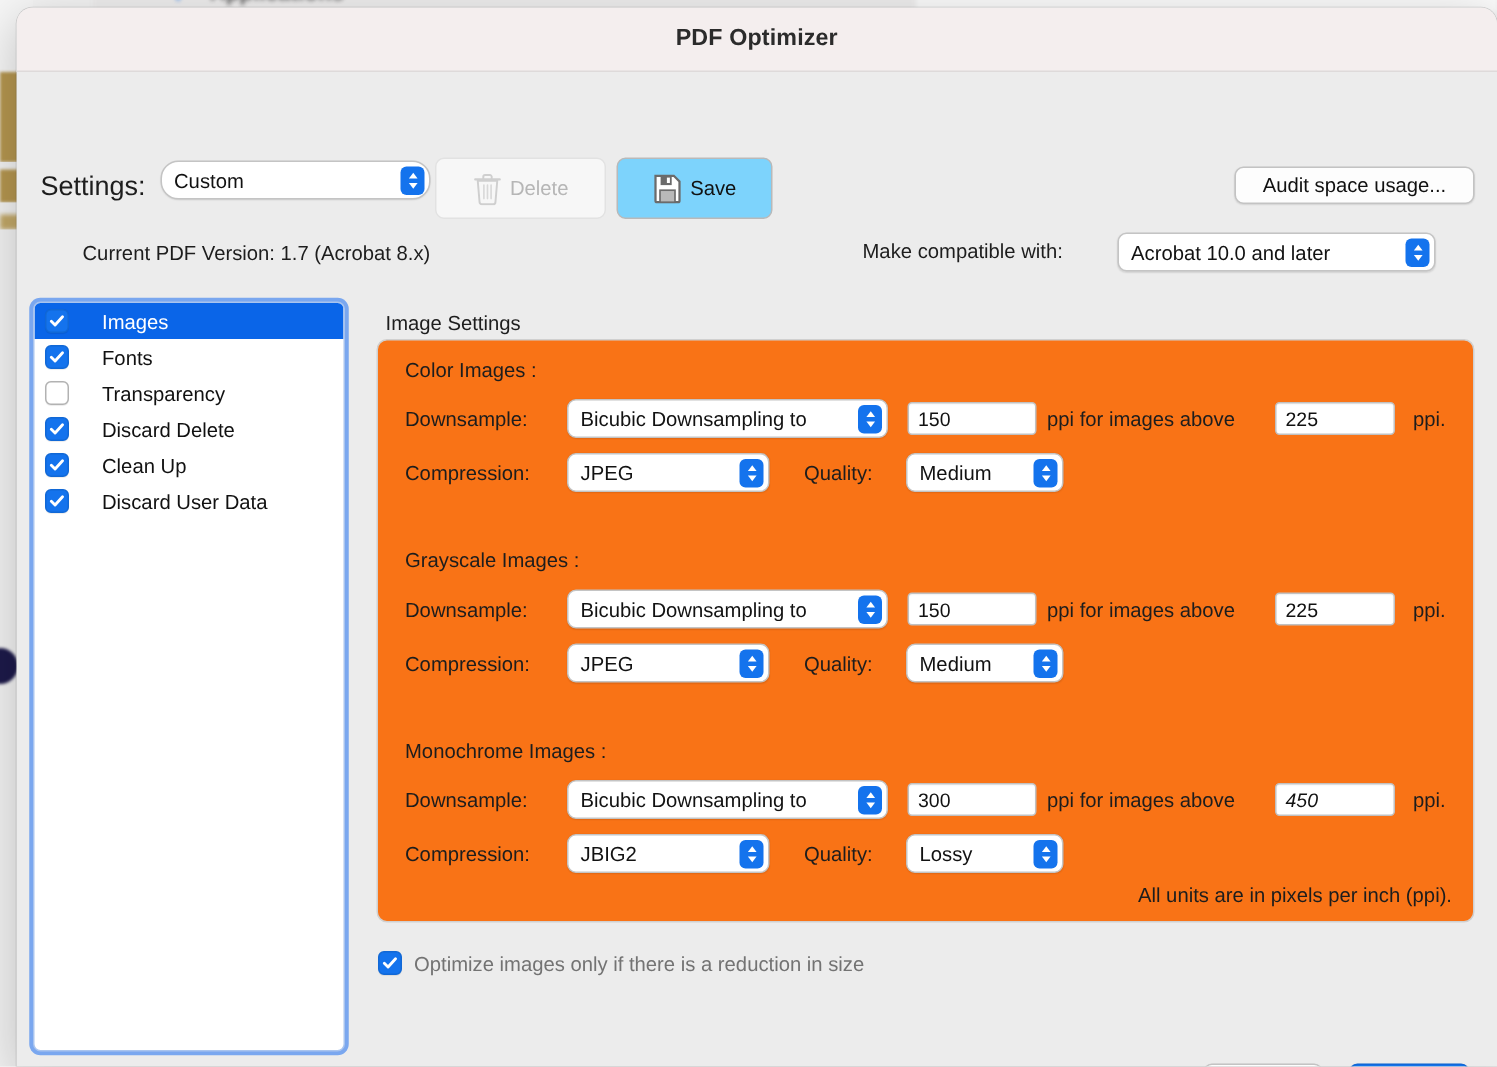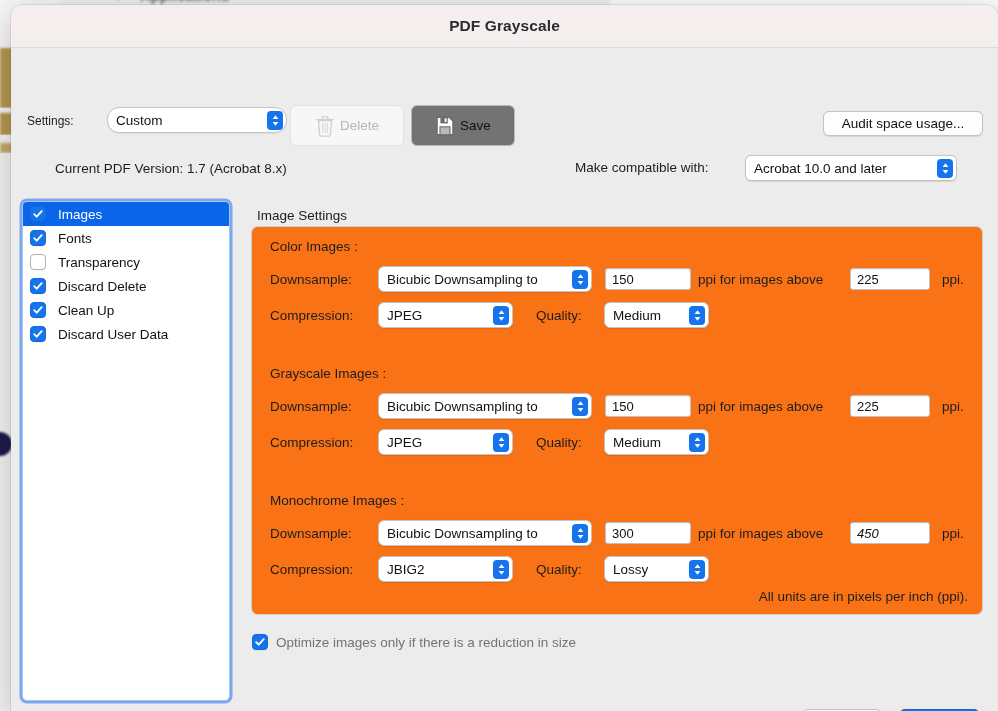--- a/index.html
+++ b/index.html
@@ -112,21 +112,21 @@
   #title-text {
     font-size: 15.5px; font-weight: 700; color: #2b2b2b;
     letter-spacing: .1px;
   }
 
   #body-area { position: relative; height: 663px; }
 
   
   .settings-label {
     position: absolute; left: 16px; top: 66px;
-    font-size: 12px; color: #1d1d1d;
+    font-size: 18px; color: #1d1d1d;
   }
   
   .popup {
     position: absolute;
     background: #ffffff;
     border: .5px solid #c4c4c4;
     border-radius: 6px;
     box-shadow: 0 .5px 1px rgba(0,0,0,.10);
     display: flex; align-items: center;
     font-size: 13.5px; color: #121212;
@@ -165,21 +165,21 @@
   #delete-btn {
     left: 279px; top: 57px; width: 114px; height: 41px;
     border: .5px solid #e2e2e2;
     color: #b6b6b6;
     background: #f7f7f7;
   }
   #save-btn {
     left: 400px; top: 57px; width: 104px; height: 41px;
     border: .5px solid #b9b9b9;
     color: #111111;
-    background: #737373;
+    background: #7dd3fc;
   }
   .icon-svg { display: block; flex: 0 0 auto; }
 
   #audit-btn {
     position: absolute;
     left: 812px; top: 63px; width: 160px; height: 25px;
     background: #fdfdfd;
     border: .5px solid #c3c3c3;
     border-radius: 6px;
     box-shadow: 0 .5px 1px rgba(0,0,0,.10);
@@ -210,21 +210,21 @@
     overflow: hidden;
   }
   .srow {
     height: 24px;
     display: flex; align-items: center;
     padding-left: 7px;
     font-size: 13.5px; color: #111;
     cursor: default; user-select: none;
   }
   .srow.selected { background: #0a65e8; color: #ffffff; }
-  .srow .slabel { margin-left: 12px; }
+  .srow .slabel { margin-left: 22px; }
 
   
   .cbx {
     width: 16px; height: 16px;
     border-radius: 4px;
     flex: 0 0 auto;
     display: flex; align-items: center; justify-content: center;
     background: #ffffff;
     border: .5px solid #b2b2b2;
     box-shadow: 0 .5px .5px rgba(0,0,0,.08);
@@ -319,21 +319,21 @@
   <div id="bg-strip-2"></div>
   <div id="bg-left-fill4"></div>
   <div id="bg-strip-3"></div>
   <div id="bg-left-fill2"></div>
   <div id="bg-circle"></div>
 </div>
 
 <div id="dialog">
 
   <div id="titlebar">
-    <div id="title-text">PDF Grayscale</div>
+    <div id="title-text">PDF Optimizer</div>
   </div>
 
   <div id="body-area">
 
     <div class="settings-label">Settings:</div>
 
     <div class="popup" id="settings-popup">
       <span class="ptext">Custom</span>
       <span class="chev">
         <svg width="11" height="15" viewBox="0 0 11 15">

